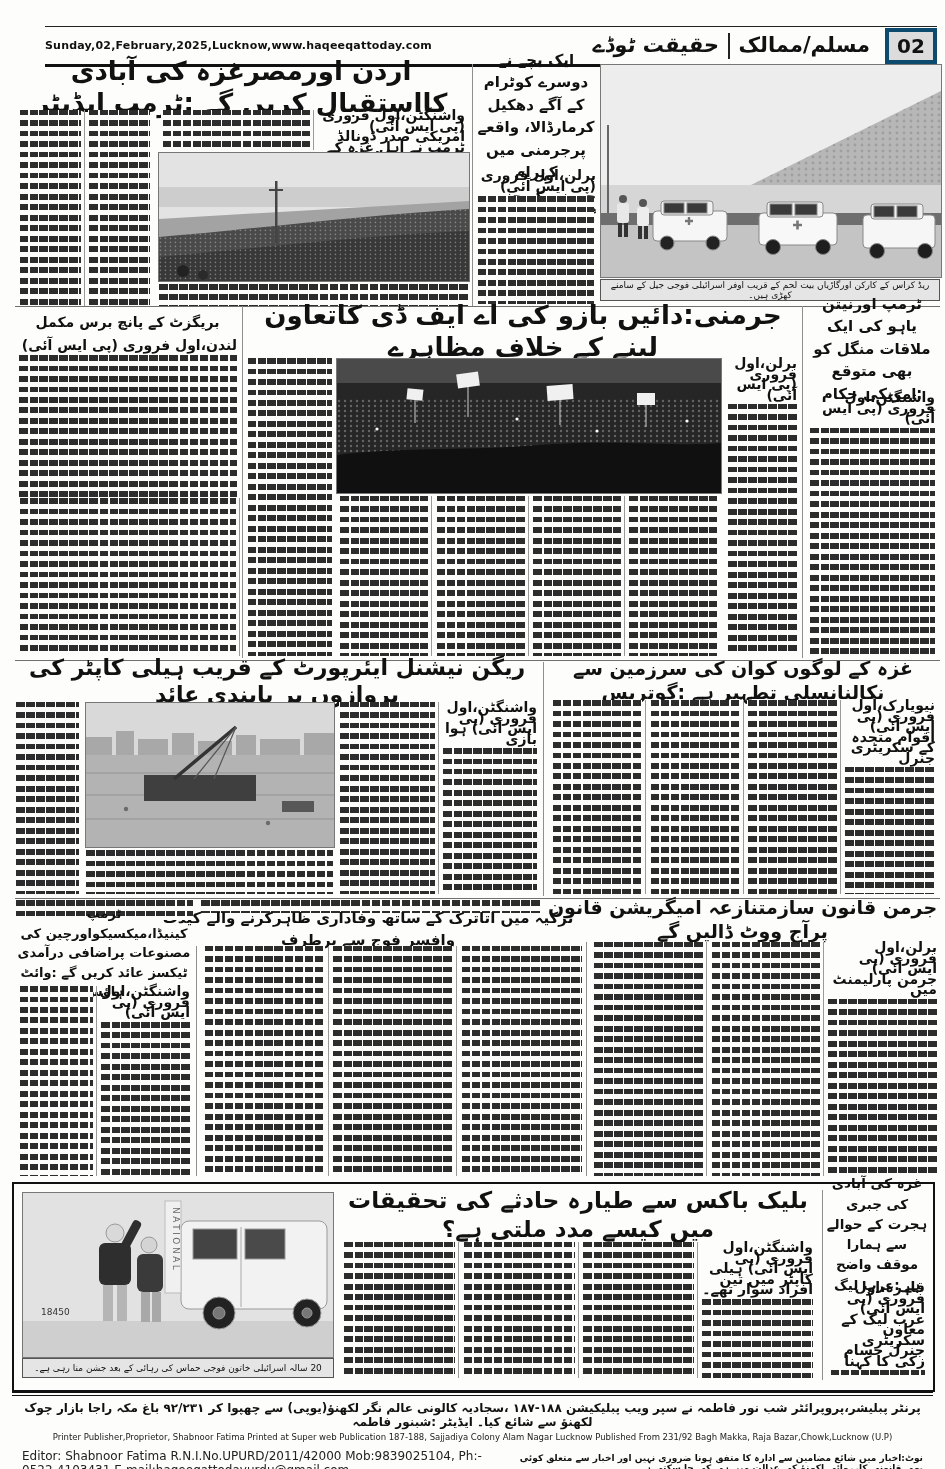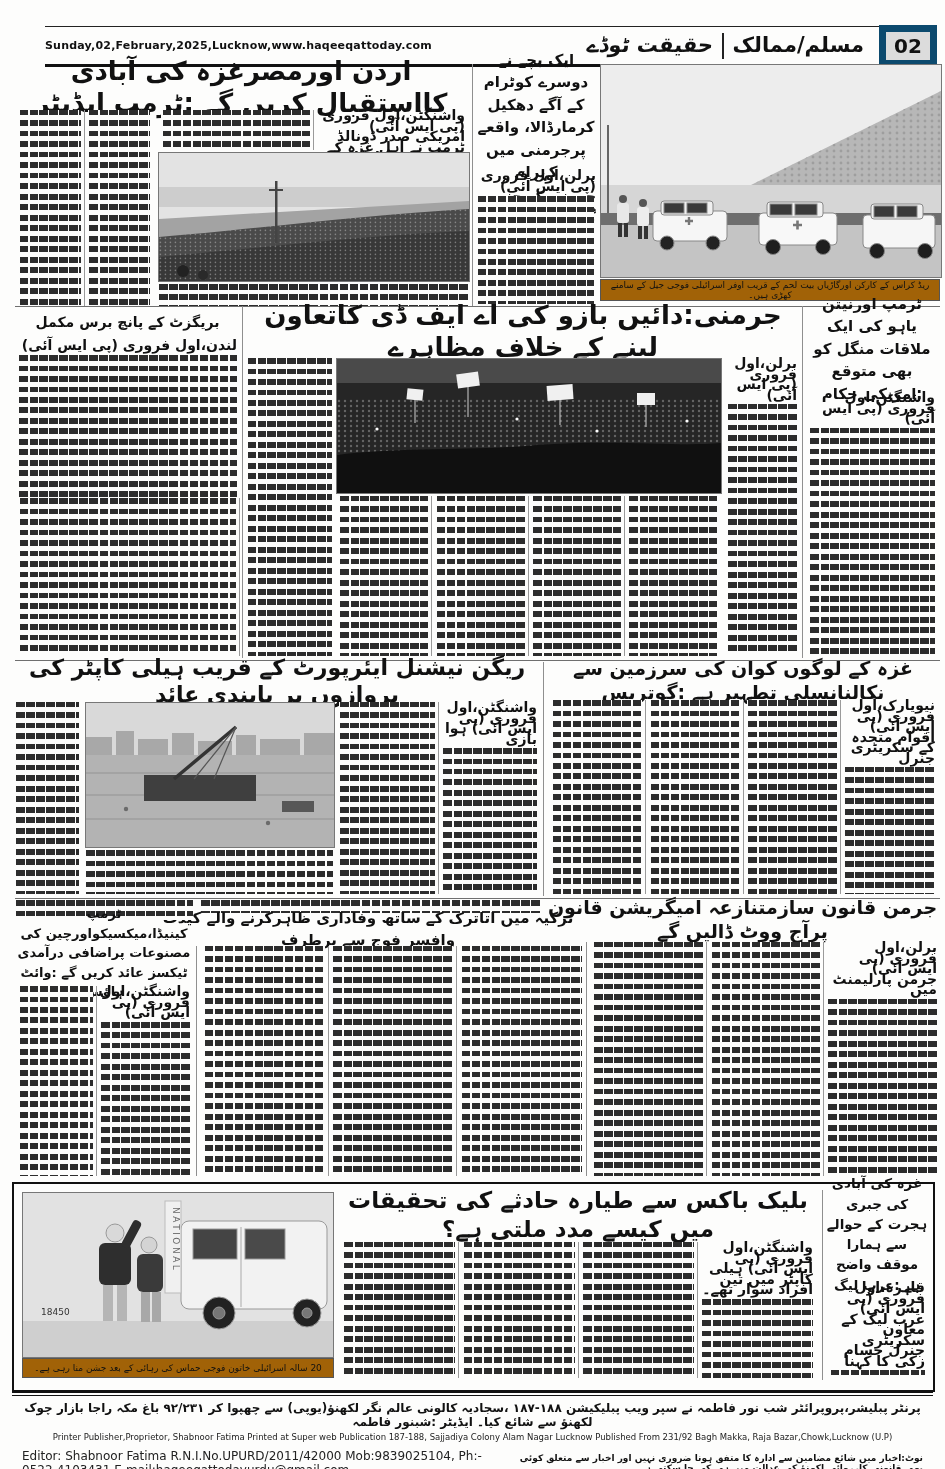--- a/index.html
+++ b/index.html
@@ -8,21 +8,21 @@
   .abs{position:absolute;}
   
   .header{position:absolute;left:45px;right:8px;top:26px;height:37px;
           border-top:1.5px solid #222;border-bottom:3px solid #111;
           display:flex;align-items:center;justify-content:space-between;}
   .hdr-date{font-size:11px;font-weight:bold;letter-spacing:.2px;}
   .hdr-right{display:flex;align-items:center;gap:9px;height:100%;}
   .masthead{font-size:21px;font-weight:bold;transform:skewX(-6deg);line-height:1;direction:rtl;}
   .hdr-div{width:1.5px;height:26px;background:#222;}
   .section-label{font-size:21px;font-weight:bold;direction:rtl;line-height:1;}
-  .page-num{width:44px;height:28px;background:#dcdcdc;border:7px solid #0c4a6e;
+  .page-num{width:44px;height:28px;background:#dcdcdc;border:4px solid #0c4a6e;
             display:flex;align-items:center;justify-content:center;
             font-size:20px;font-weight:bold;margin-left:6px;}
   
   .hl{font-weight:bold;direction:rtl;text-align:center;display:flex;
       align-items:center;justify-content:center;line-height:1.25;}
   .hl-xl{font-size:26px;}
   .hl-lg{font-size:22px;}
   .hl-md{font-size:19px;}
   .hl-sm{font-size:15px;line-height:1.5;}
   .hl-xs{font-size:13px;line-height:1.5;}
@@ -32,21 +32,21 @@
         repeating-linear-gradient(180deg,#2c2c2c 0 5.5px,#fdfdfc 5.5px 10.5px);}
   .cols{display:flex;direction:rtl;}
   .cols .col{flex:1;padding:0 3px;display:flex;flex-direction:column;}
   .cols .col + .col{border-right:1px solid #9a9a9a;}
   .col .grow{flex:1;}
   .lede{font-size:14px;font-weight:bold;direction:rtl;text-align:right;
         line-height:10.5px;margin-bottom:4px;}
   .rule-v{position:absolute;width:1px;background:#8f8f8f;}
   .rule-h{position:absolute;height:1px;background:#6f6f6f;}
   .caption{border:1px solid #555;font-size:9px;direction:rtl;text-align:center;
-           display:flex;align-items:center;justify-content:center;background:#a16207;}
+           display:flex;align-items:center;justify-content:center;background:#e5e5e5;}
   .photo{display:block;background:#ddd;border:1px solid #777;}
   
   .bottom-box{position:absolute;left:12px;top:1182px;width:919px;height:206px;
               border:2px solid #111;}
   
   .footer{position:absolute;left:12px;top:1392px;width:921px;border-top:4px double #111;}
   .f-urdu{font-size:12px;font-weight:bold;direction:rtl;text-align:center;padding-top:5px;}
   .f-eng{font-size:8.5px;text-align:center;color:#222;margin-top:3px;}
   .f-row{display:flex;align-items:center;justify-content:space-between;
          margin-top:5px;padding:2px 10px;}

